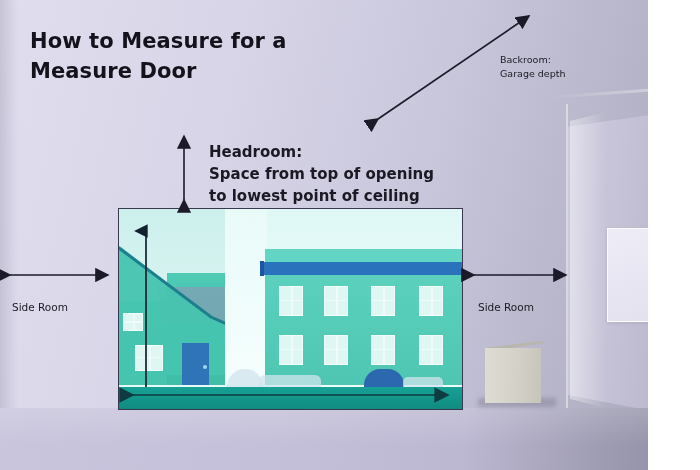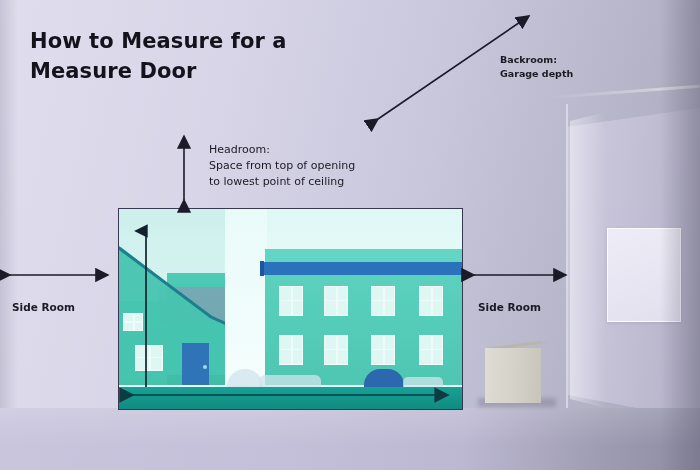--- a/index.html
+++ b/index.html
@@ -2,21 +2,21 @@
 <html><head>
 <meta charset="utf-8">
 <style>
   html, body {
     margin: 0;
     padding: 0;
     background: #fff;
   }
   #scene {
     position: relative;
-    width: 700px;
+    width: 648px;
     height: 470px;
     overflow: hidden;
     font-family: "DejaVu Sans", sans-serif;
     background: linear-gradient(100deg, #dedbec 0%, #d6d3e6 28%, #c8c6da 55%, #b9b8cc 78%, #a9a8bd 100%);
   }
 
   
   .room-backwall {
     position: absolute;
     left: 0; top: 0;
@@ -124,25 +124,25 @@
     color: #14131c;
     letter-spacing: 0.1px;
   }
 
   
   .label {
     position: absolute;
     color: #1b1a24;
     font-size: 10px;
     line-height: 1.45;
-    font-weight: 700;
+    font-weight: 400;
     white-space: pre-line;
   }
   .label-backroom { left: 500px; top: 53px; font-size: 9.5px; }
-  .label-headroom { left: 209px; top: 142px; font-size: 11px; font-weight: 400; }
+  .label-headroom { left: 209px; top: 142px; font-size: 15px; font-weight: 700; }
   .label-side-left { left: 12px; top: 300px; font-size: 10.5px; }
   .label-side-right { left: 478px; top: 300px; font-size: 10.5px; }
 
   
   .arrow-layer {
     position: absolute;
     left: 0; top: 0;
     width: 700px; height: 470px;
     pointer-events: none;
   }

